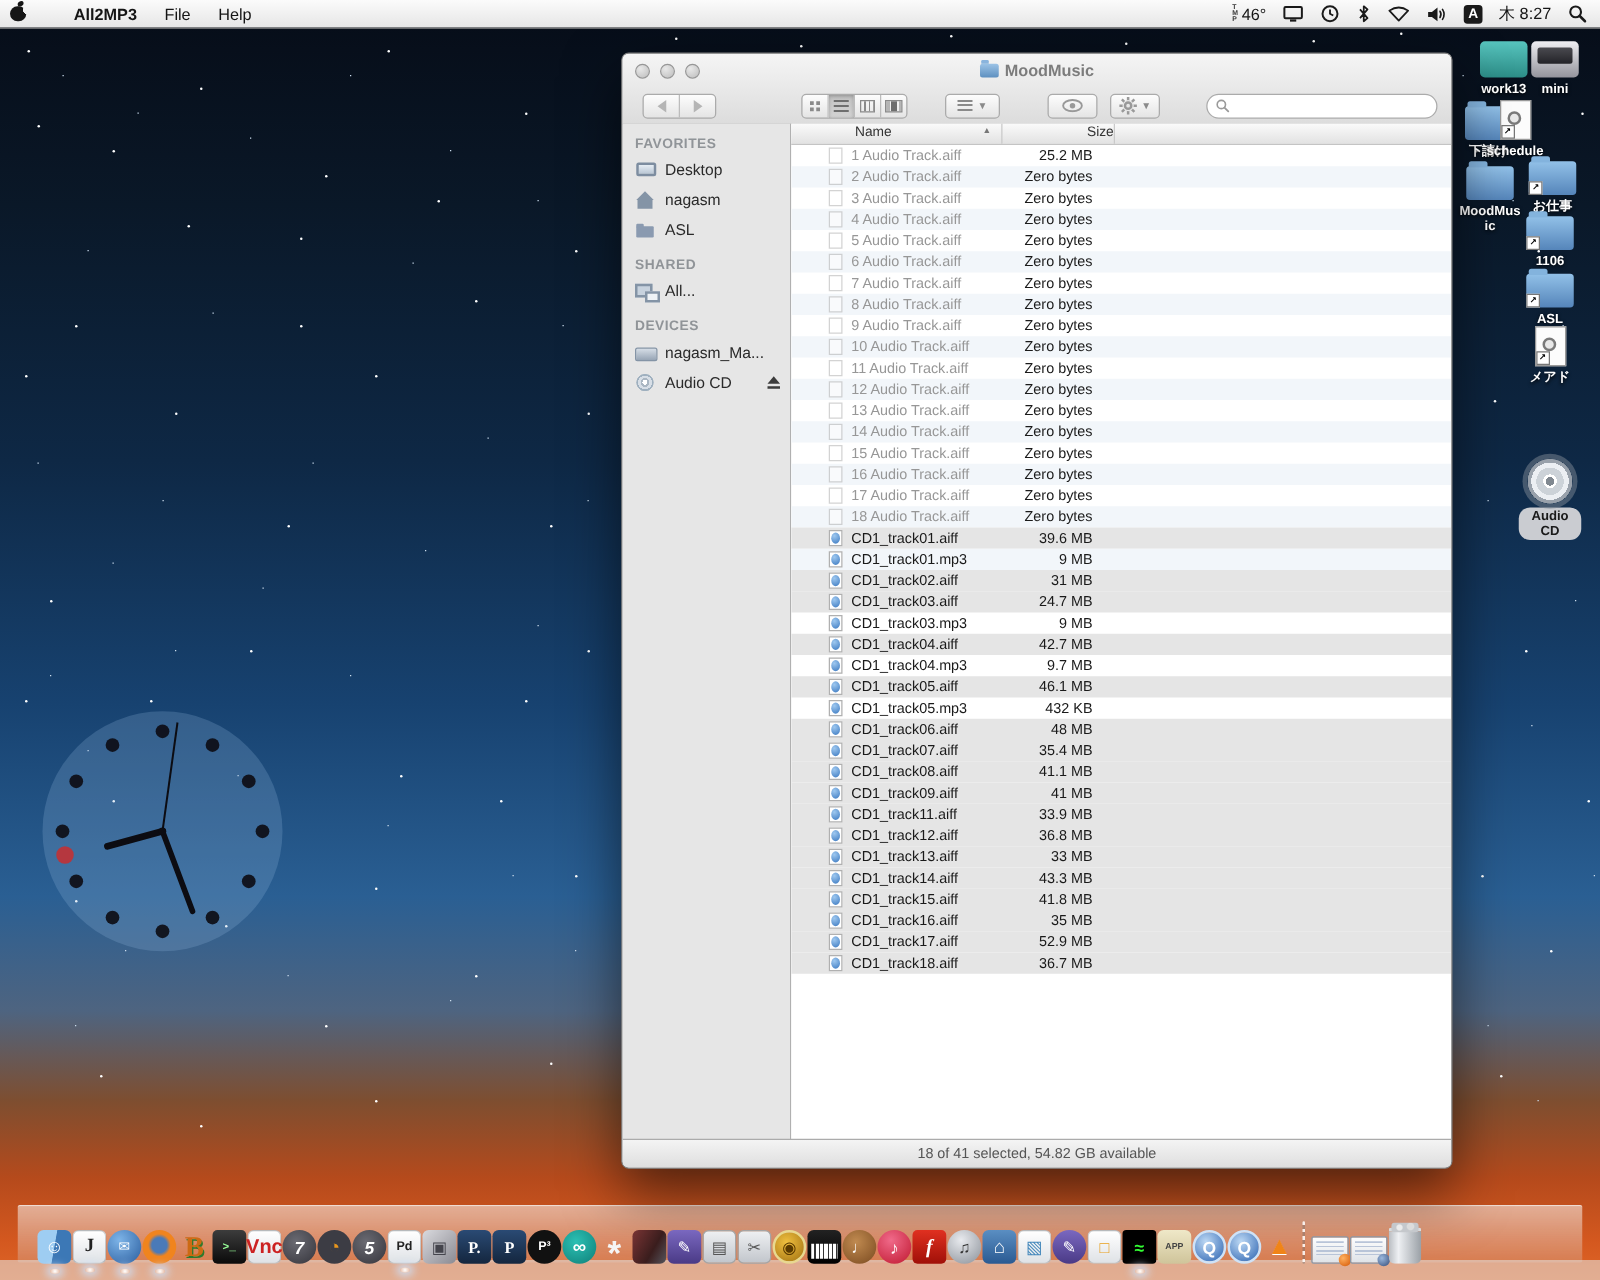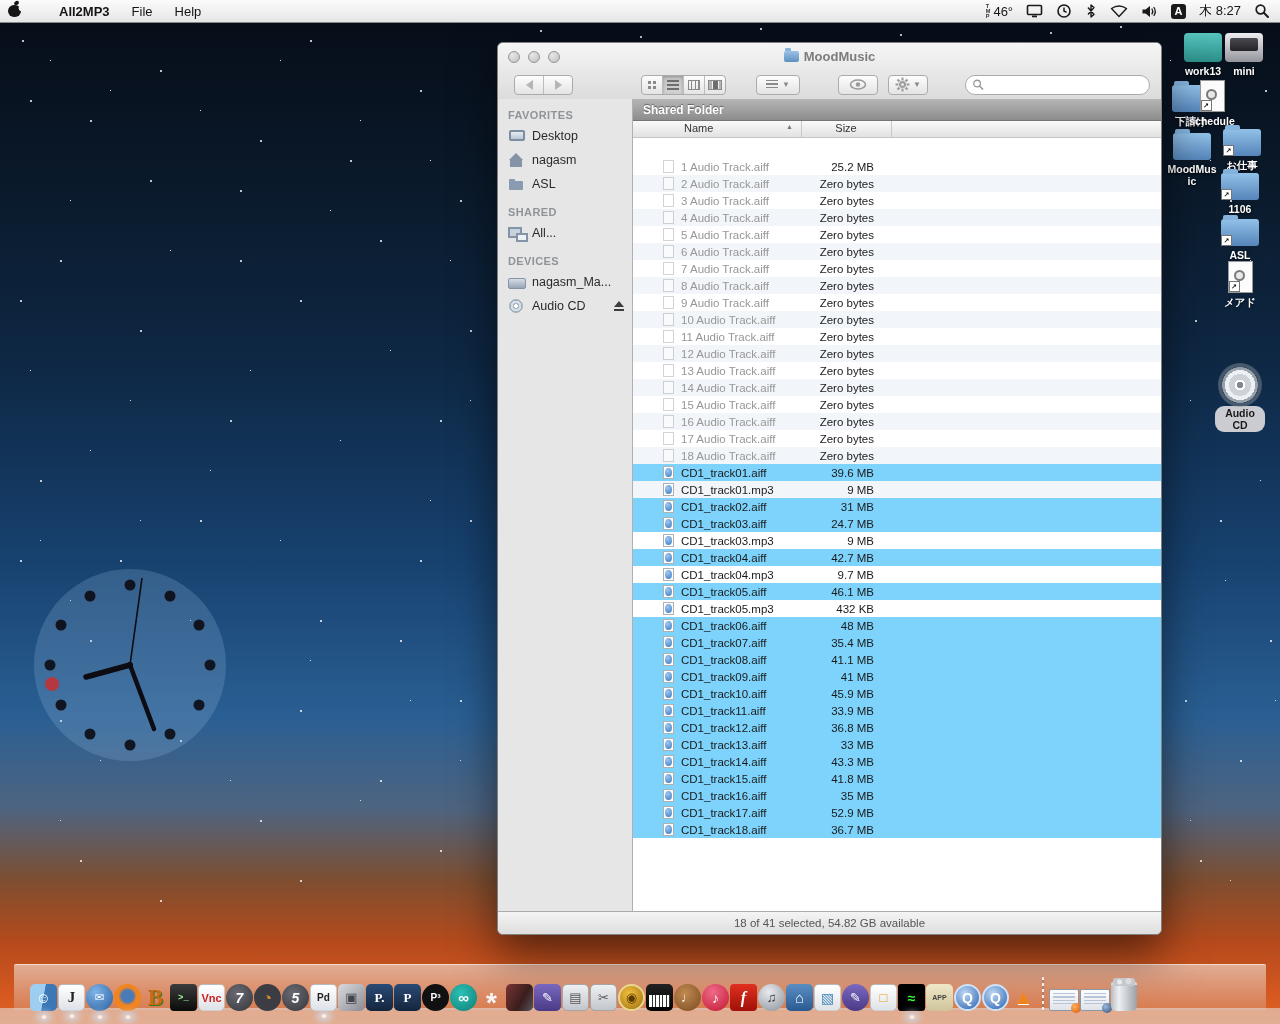--- a/index.html
+++ b/index.html
@@ -108,26 +108,26 @@
   
   .content{flex:1;display:flex;flex-direction:column;background:#fff;min-width:0;}
   .banner{height:21px;background:linear-gradient(#b6b6b6,#8c8c8c);border-bottom:1px solid #757575;
     color:#fff;font-size:12px;font-weight:700;display:flex;align-items:center;padding-left:10px;
     text-shadow:0 -1px 1px rgba(0,0,0,.45);}
   .colhdr{height:16px;background:linear-gradient(#fafafa,#e2e2e2);border-bottom:1px solid #c4c4c4;position:relative;
     font-size:11px;color:#333;}
   .ch-name{position:absolute;left:51px;top:1px;}
   .ch-sort{position:absolute;left:153px;top:2px;font-size:7px;color:#777;}
   .ch-sep1{position:absolute;left:168px;top:0;bottom:0;width:1px;background:#c9c9c9;}
-  .ch-size{position:absolute;left:168px;width:90px;top:1px;text-align:center;}
+  .ch-size{position:absolute;left:168px;width:90px;top:1px;text-align:right;}
   .ch-sep2{position:absolute;left:258px;top:0;bottom:0;width:1px;background:#c9c9c9;}
-  .rows{flex:1;overflow:hidden;font-size:11.5px;color:#1a1a1a;margin-top:20px;}
+  .rows{flex:1;overflow:hidden;font-size:11.5px;color:#1a1a1a;}
   .row{height:17px;display:flex;align-items:center;position:relative;}
   .row:nth-child(even):not(.sel){background:#f2f6fa;}
-  .row.sel{background:#7dd3fc;}
+  .row.sel{background:#e5e5e5;}
   .ric{width:11px;height:13px;background:#fff;border:1px solid #b0b0b0;margin-left:30px;margin-right:7px;flex:none;position:relative;box-sizing:border-box;}
   .dim .ric{opacity:.55;}
   .dim .rname{color:#979797;}
   .qt .ric::after{content:"";position:absolute;inset:1px;border-radius:50%;background:radial-gradient(circle at 35% 30%,#9ec8f0,#3a78c0);}
   .rname{white-space:nowrap;}
   .rsize{position:absolute;left:168px;width:73px;text-align:right;}
   .statusbar{position:absolute;left:0;right:0;bottom:0;height:22px;background:linear-gradient(#f4f4f4,#dedede);
     border-top:1px solid #ababab;display:flex;align-items:center;justify-content:center;font-size:11.5px;color:#555;}
   
   .d-icon{position:absolute;width:50px;display:flex;flex-direction:column;align-items:center;z-index:10;cursor:default;}
@@ -158,21 +158,21 @@
   .run::after{content:"";position:absolute;left:50%;bottom:-8px;transform:translateX(-50%);width:8px;height:4px;border-radius:50%;
     background:radial-gradient(circle,#fff,rgba(255,255,255,.1));box-shadow:0 0 7px 3px rgba(205,228,255,.85);}
   .t-finder{background:linear-gradient(100deg,#9ecdf2 0 49%,#3c78b6 51%);color:#fff;font-size:15px;}
   .t-white{background:linear-gradient(#fff,#dfe2e6);color:#222;font-size:12px;border:1px solid rgba(0,0,0,.18);}
   .t-j{font-family:"Liberation Serif",serif;font-size:15px;}
   .t-circ{border-radius:50%;}
   .t-tbird{background:radial-gradient(circle at 35% 30%,#7db4e8,#2a5d9e);color:#fff;font-size:11px;}
   .t-ffox{background:radial-gradient(circle at 50% 45%,#4a7ab8 0 30%,#f0841e 45% 75%,#c95f10);}
   .t-bletter{color:#cc6a14;font-family:"Liberation Serif",serif;font-size:23px;text-shadow:1px 1px 0 #2d7a2d;}
   .t-term{background:linear-gradient(#3c3c3c,#0a0a0a);color:#9f9;font-size:9px;border-radius:4px;font-family:"Liberation Mono",monospace;}
-  .t-vnc{color:#c22;font-size:11px;}
+  .t-vnc{color:#c22;font-size:16px;}
   .t-dgray{background:radial-gradient(circle at 40% 35%,#6a6a72,#35353c);color:#fff;font-style:italic;font-size:14px;}
   .t-ring{background:#3c3c44;color:#e8961e;font-size:15px;}
   .t-blackc{background:#111;color:#fff;font-size:10px;}
   .t-teal{background:radial-gradient(circle at 40% 35%,#2cc0b4,#0e7f78);color:#fff;font-size:15px;}
   .t-prop{color:#f5f5f5;font-size:28px;line-height:8px;padding-top:10px;}
   .t-maroon{background:linear-gradient(120deg,#7a3434,#3a1d1d 60%,#55555c);border-radius:5px;}
   .t-purple{background:linear-gradient(#7a68c0,#4a3a86);color:#fff;font-size:13px;}
   .t-lgray{background:linear-gradient(#eef0f2,#c2c6cc);color:#555;font-size:13px;border:1px solid #a5a5a5;}
   .t-gold{background:radial-gradient(circle at 40% 35%,#f0c040,#a07010);color:#5a3a00;font-size:13px;border:2px solid #e8d890;}
   .t-wood{background:radial-gradient(circle at 40% 35%,#c08a50,#7a4a20);color:#fff;font-size:13px;}
@@ -411,21 +411,20 @@
 
           <div class="sb-item i-cd has-eject">
             <span class="sb-ic"></span>
             <span class="sb-label">Audio CD</span>
             <span class="eject"></span>
           </div>
         </div>
     </div>
 
     <div class="content">
-      <div class="banner">Shared Folder</div>
       <div class="colhdr">
         <span class="ch-name">Name</span>
         <span class="ch-sort">▲</span>
         <span class="ch-sep1"></span>
         <span class="ch-size">Size</span>
         <span class="ch-sep2"></span>
       </div>
       <div class="rows">
 
           <div class="row dim">
@@ -608,25 +607,20 @@
             <span class="rname">CD1_track08.aiff</span>
             <span class="rsize">41.1 MB</span>
           </div>
 
           <div class="row sel qt">
             <span class="ric"></span>
             <span class="rname">CD1_track09.aiff</span>
             <span class="rsize">41 MB</span>
           </div>
 
-          <div class="row sel qt">
-            <span class="ric"></span>
-            <span class="rname">CD1_track10.aiff</span>
-            <span class="rsize">45.9 MB</span>
-          </div>
 
           <div class="row sel qt">
             <span class="ric"></span>
             <span class="rname">CD1_track11.aiff</span>
             <span class="rsize">33.9 MB</span>
           </div>
 
           <div class="row sel qt">
             <span class="ric"></span>
             <span class="rname">CD1_track12.aiff</span>

